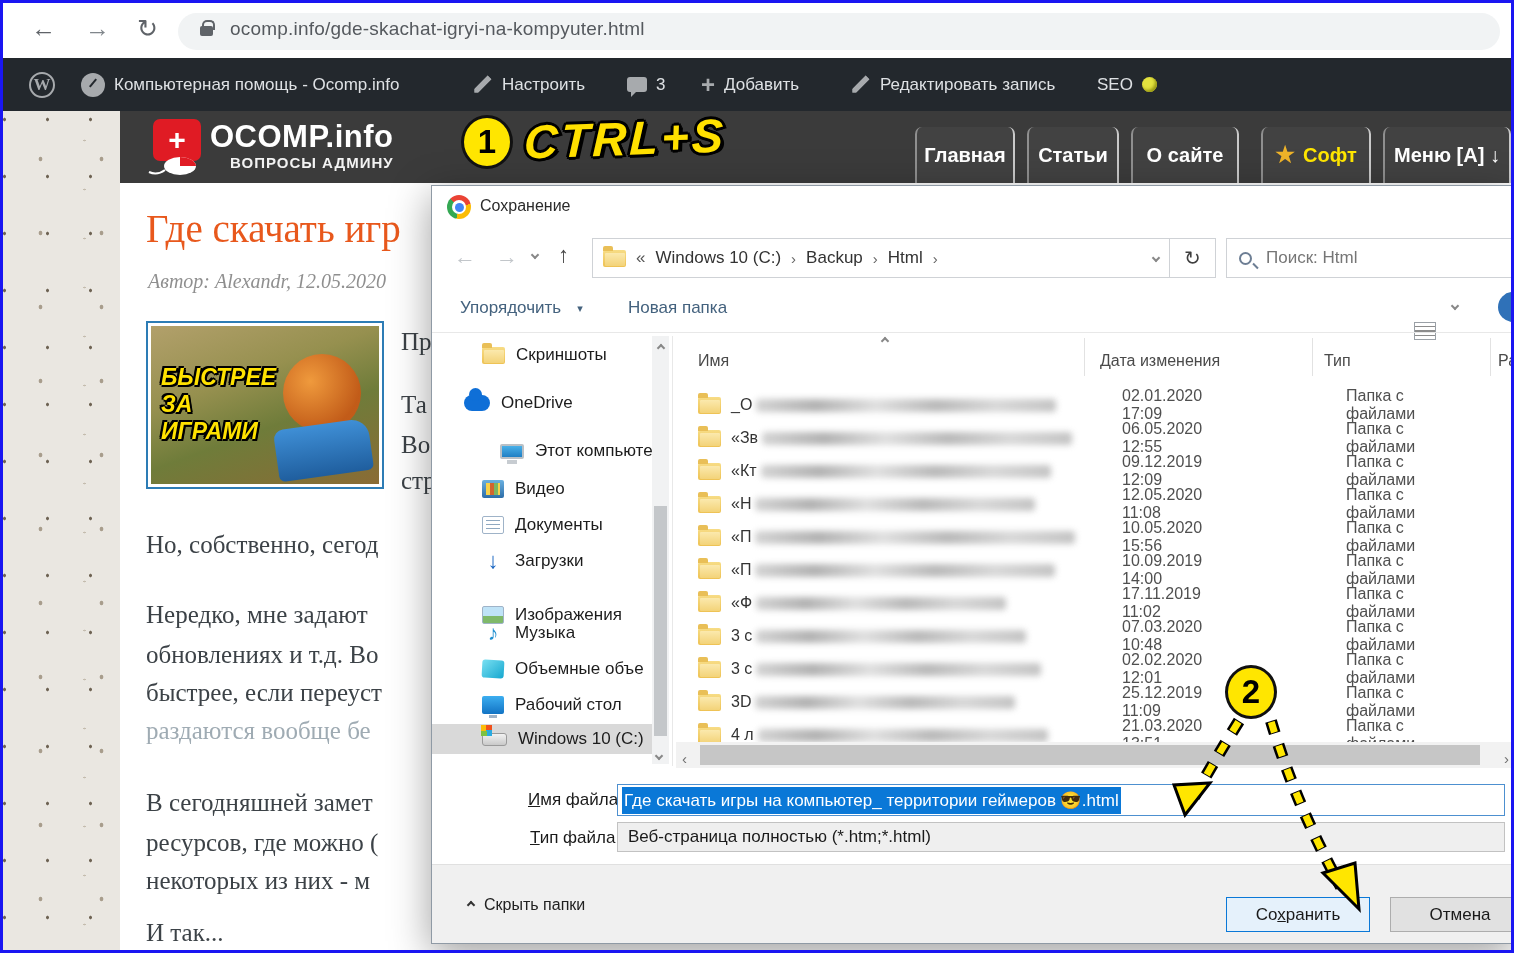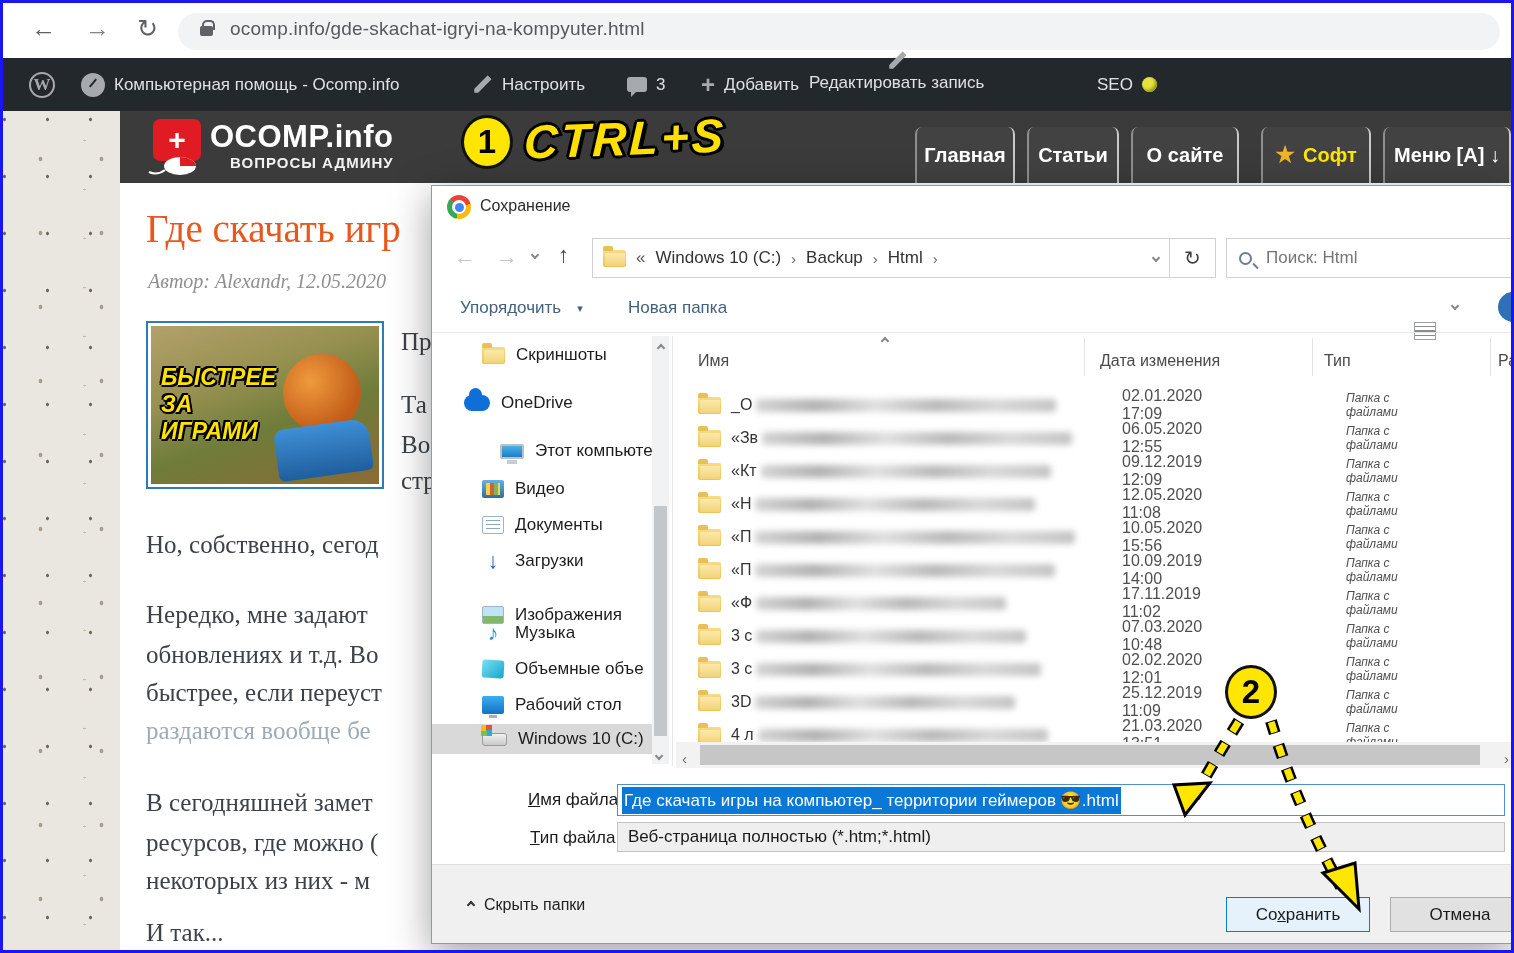--- a/index.html
+++ b/index.html
@@ -132,21 +132,21 @@
 
   
   .col-head { position:absolute; font-size:16px; color:#4a4a4a; }
   .col-sep { position:absolute; width:1px; background:#e2e2e2; }
   .file-row { position:absolute; height:30px; display:flex; align-items:center; gap:10px; }
   .file-name { font-size:16px; color:#333; display:flex; align-items:center; }
   .blur-blob { height:13px; border-radius:3px; margin-left:4px;
     background:linear-gradient(90deg,#c9c9c9,#9f9f9f 20%,#d8d8d8 40%,#a8a8a8 60%,#cfcfcf 80%,#b5b5b5);
     filter:blur(3px); opacity:.8; }
   .file-date { position:absolute; left:424px; font-size:16px; color:#4f4f4f; }
-  .file-type { position:absolute; left:648px; font-size:12px; color:#4f4f4f;font-style:italic; }
+  .file-type { position:absolute; left:648px; font-size:16px; color:#4f4f4f; }
 
   
   .fld-label { position:absolute; font-size:17px; color:#1a1a1a; }
   .u { text-decoration:underline; }
   #fname-input { left:185px; top:598px; width:888px; height:32px; border:1px solid #4d90d0; background:#fff;
     display:flex; align-items:center; padding:0 4px; }
   #fname-sel { background:#0a78d7; color:#fff; font-size:17px; padding:3px 2px; white-space:nowrap;text-align:center; }
   #ftype-input { left:185px; top:636px; width:888px; height:30px; background:#efefef; border:1px solid #c2c2c2;
     display:flex; align-items:center; padding:0 10px; font-size:17px; color:#1a1a1a; }
   #dlg-footer { left:0px; top:678px; width:1081px; height:79px; background:#f0f0f0; border-top:1px solid #e0e0e0; }
@@ -191,21 +191,21 @@
       <span>Настроить</span>
     </div>
     <div class="ab-item" style="left:624px;">
       <span class="bubble"></span>
       <span>3</span>
     </div>
     <div class="ab-item" style="left:698px;">
       <span class="plus-g">+</span>
       <span>Добавить</span>
     </div>
-    <div class="ab-item" style="left:806px;flex-direction:column;">
+    <div class="ab-item" style="left:846px;">
       <span class="pen"></span>
       <span>Редактировать запись</span>
     </div>
     <div class="ab-item" style="left:1094px;">
       <span>SEO</span>
       <span class="dot-status"></span>
     </div>
   </div>
 
   <div class="abs" id="site-header"></div>

